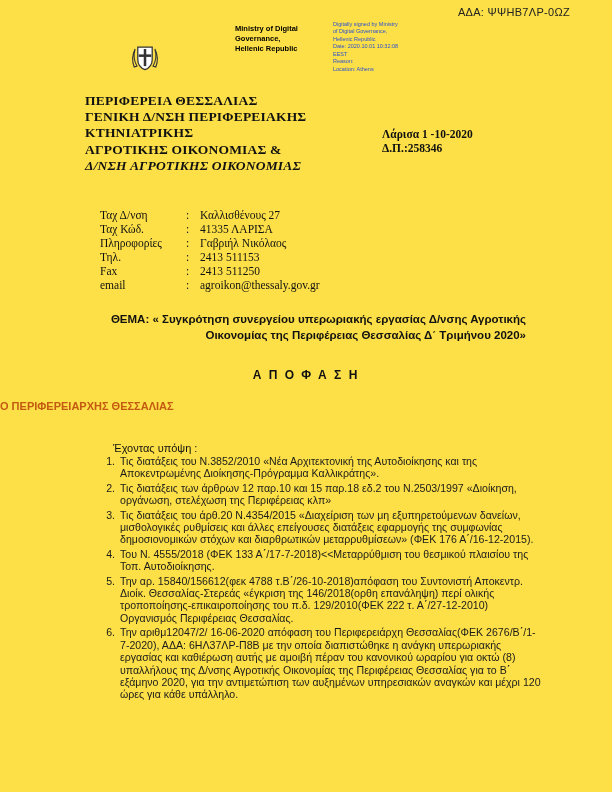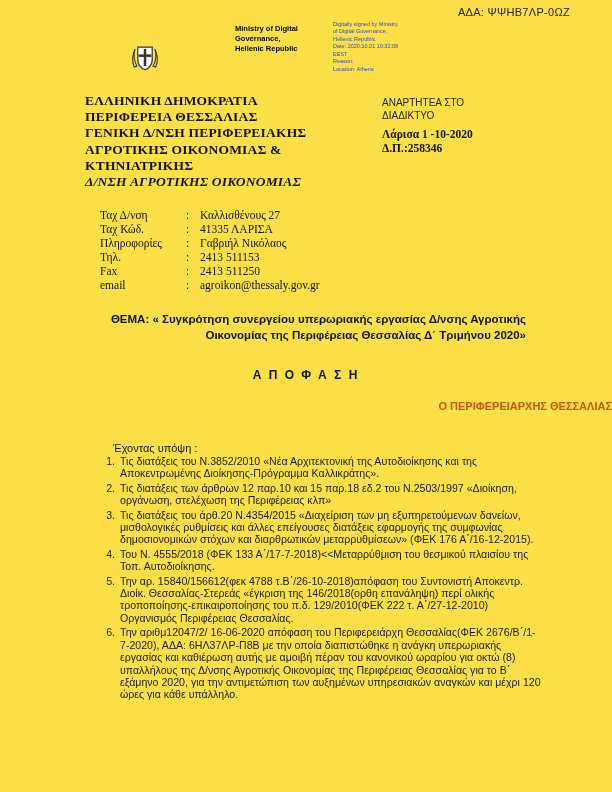--- a/index.html
+++ b/index.html
@@ -66,21 +66,21 @@
     font-size:11.5px;font-weight:bold;text-align:right;line-height:1.35;
   }
   .decision-title{
     position:absolute;left:0;top:368px;width:612px;
     font-family:"Liberation Sans", sans-serif;
     font-size:12px;font-weight:bold;text-align:center;letter-spacing:2px;
   }
   .authority{
     position:absolute;left:0;top:400px;width:612px;
     font-family:"Liberation Sans", sans-serif;
-    font-size:11px;font-weight:bold;text-align:right;color:#c45911;
+    font-size:11px;font-weight:bold;text-align:left;color:#c45911;
   }
   .having{
     position:absolute;left:113px;top:442px;
     font-family:"Liberation Sans", sans-serif;
     font-size:11px;
   }
   .legal{
     position:absolute;left:100px;top:455px;width:442px;
     font-family:"Liberation Sans", sans-serif;
     font-size:10.6px;line-height:12.4px;color:#1a1a1a;
@@ -113,32 +113,27 @@
 
   <svg class="emblem" viewBox="0 0 40 40">
     <path d="M8 30 Q4 20 9 10 Q6 20 11 29 Z" fill="none" stroke="#333" stroke-width="1.2"></path>
     <path d="M32 30 Q36 20 31 10 Q34 20 29 29 Z" fill="none" stroke="#333" stroke-width="1.2"></path>
     <path d="M12 8 h16 v14 q0 8 -8 11 q-8 -3 -8 -11 Z" fill="#fff" stroke="#333" stroke-width="1.4"></path>
     <rect x="18.6" y="10" width="2.8" height="19" fill="#333"></rect>
     <rect x="13" y="16" width="14" height="2.8" fill="#333"></rect>
   </svg>
 
   <div class="agency">
-    <div>ΕΛΛΗΝΙΚΗ ΔΗΜΟΚΡΑΤΙΑ</div>
     <div>ΠΕΡΙΦΕΡΕΙΑ ΘΕΣΣΑΛΙΑΣ</div>
     <div>ΓΕΝΙΚΗ Δ/ΝΣΗ ΠΕΡΙΦΕΡΕΙΑΚΗΣ</div>
+    <div>ΚΤΗΝΙΑΤΡΙΚΗΣ</div>
     <div>ΑΓΡΟΤΙΚΗΣ ΟΙΚΟΝΟΜΙΑΣ &amp;</div>
-    <div>ΚΤΗΝΙΑΤΡΙΚΗΣ</div>
     <div class="last">Δ/ΝΣΗ ΑΓΡΟΤΙΚΗΣ ΟΙΚΟΝΟΜΙΑΣ</div>
   </div>
 
-  <div class="publish">
-    <div>ΑΝΑΡΤΗΤΕΑ ΣΤΟ</div>
-    <div>ΔΙΑΔΙΚΤΥΟ</div>
-  </div>
 
   <div class="citydate">Λάρισα  1 -10-2020</div>
   <div class="protocol">Δ.Π.:258346</div>
 
   <div class="contact">
     <div class="row">
       <span>Ταχ Δ/νση</span>
       <span>:</span>
       <span>Καλλισθένους 27</span>
     </div>

